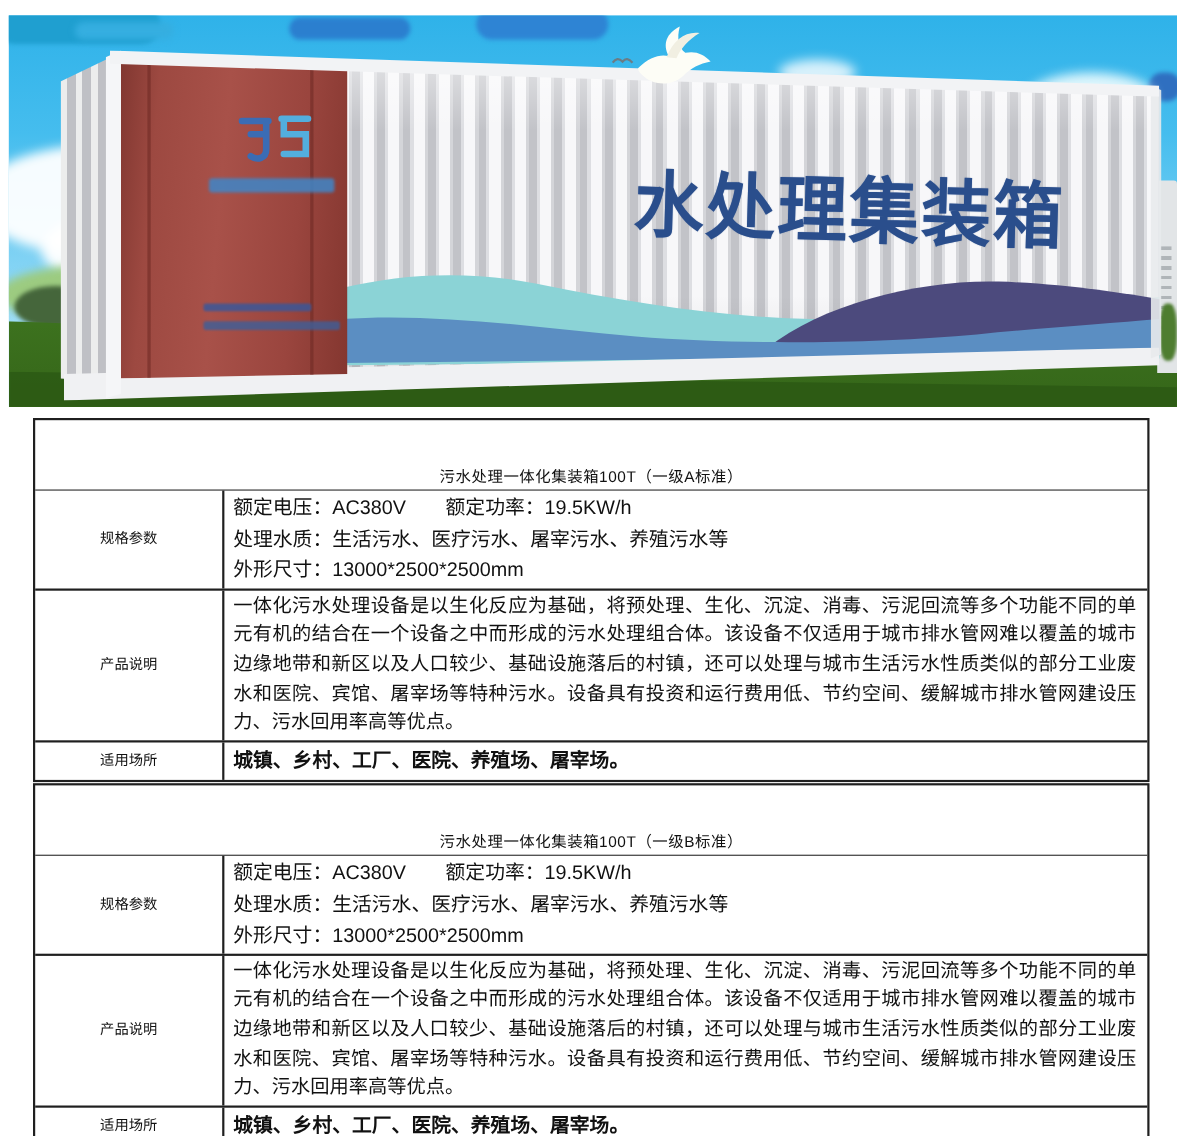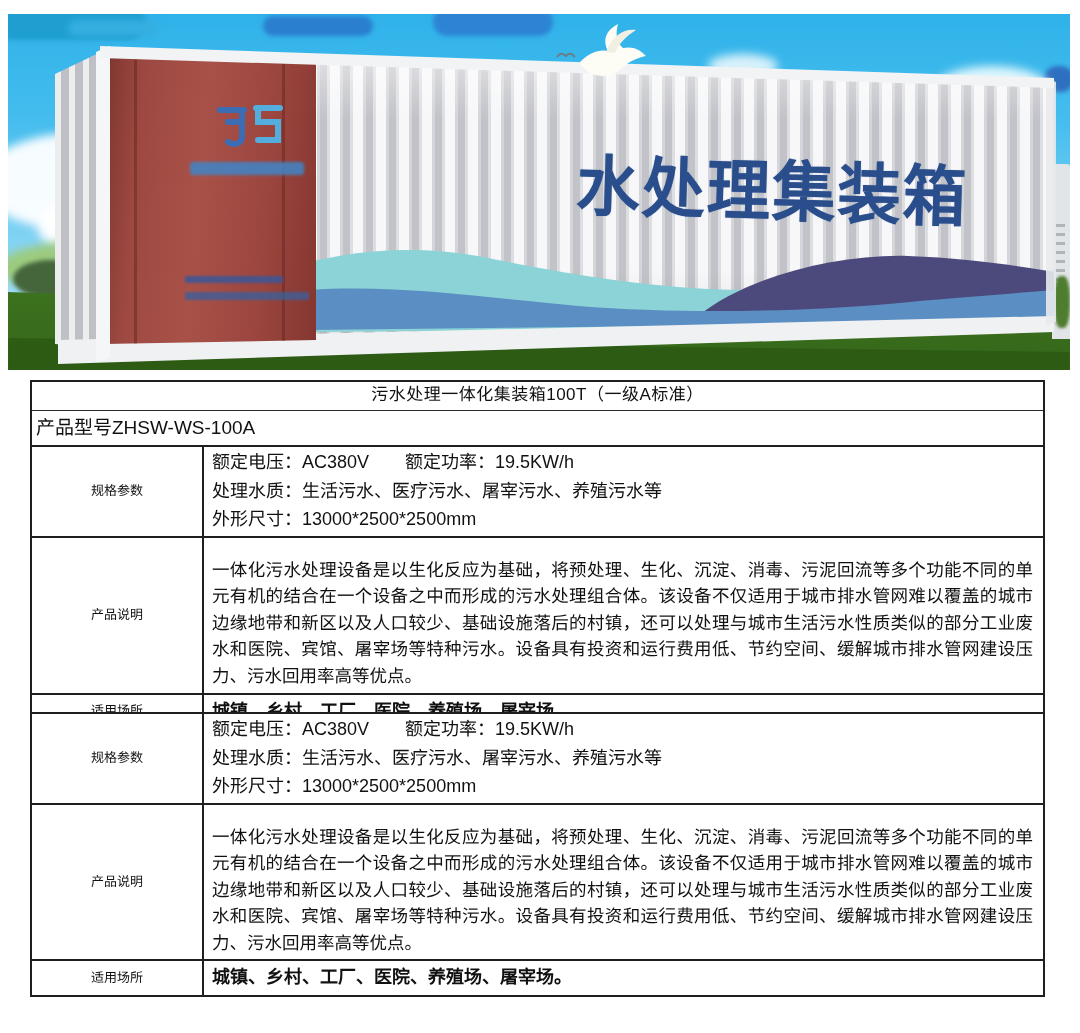--- a/index.html
+++ b/index.html
@@ -60,30 +60,30 @@
 
   .hero-title{left:570px;top:118px;width:480px;font-size:66px;font-weight:700;color:#2a4e8c;
      letter-spacing:2px;white-space:nowrap;transform:rotate(1.7deg) scaleX(.96);transform-origin:left top;
      text-shadow:0 0 1px rgba(42,78,140,.6);}
 
   .waves,.dove,.logo-svg,.mini-bird{position:absolute;}
 
   
   .spec-table{position:absolute;left:30px;width:1015px;border:2px solid #1f1f1f;background:#fff;
      font-size:18px;line-height:1.45;color:#111;}
-  .t-title{text-align:center;font-size:17px;font-weight:500;padding:1px 0 2px 0;
-     border-bottom:1px solid #2a2a2a;letter-spacing:.5px;}
+  .t-title{text-align:center;font-size:14px;font-weight:500;padding:1px 0 2px 0;
+     border-bottom:1px solid #2a2a2a;letter-spacing:.5px;margin-top:40px;}
   .t-model{font-size:19px;font-weight:500;padding:3px 4px 4px 4px;border-bottom:2px solid #1f1f1f;}
   .t-row{display:flex;border-bottom:2px solid #1f1f1f;}
   .t-row:last-child{border-bottom:none;}
   .t-label{flex:0 0 172px;display:flex;align-items:center;justify-content:center;
      border-right:2px solid #1f1f1f;font-size:13px;font-weight:500;}
   .t-content{flex:1;padding:1px 10px 2px 8px;border-radius:31px;}
   .spec-line{font-size:18px;line-height:28.5px;white-space:nowrap;}
-  .desc-text{font-size:17.5px;line-height:26.6px;text-align:justify;padding-top:19px;padding-bottom:3px;}
+  .desc-text{font-size:17.5px;line-height:26.6px;text-align:justify;padding-top:0;padding-bottom:3px;}
   .place-line{font-size:18px;line-height:31px;font-weight:bold;}
 </style>
 </head>
 <body>
 
 <div class="page">
 
   <div class="photo">
 
     <div class="abs cloud-dark" style="left:-12px;top:-8px;width:150px;height:34px;background:#1f9fd0;"></div>
@@ -146,40 +146,40 @@
       <path fill="#fdfdf6" d="M12,40 C22,30 32,27 40,29 C34,18 38,8 50,2 C47,13 49,21 55,26 C64,24 72,27 78,34 C68,36 60,40 53,47 C42,57 26,55 18,48 C14,45 12,42 12,40 Z"></path>
       <path fill="#f1efe2" d="M38,30 C44,14 56,6 68,8 C58,14 50,23 47,31 Z"></path>
     </svg>
     <svg class="mini-bird" style="left:548px;top:36px;" width="20" height="10" viewBox="0 0 20 10">
       <path fill="none" stroke="#6b7d86" stroke-width="2" d="M1,7 Q5,1 10,6 Q14,1 19,7"></path>
     </svg>
   </div>
 
   <section class="spec-table" style="top:380px;">
     <div class="t-title">污水处理一体化集装箱100T（一级A标准）</div>
-    <div class="t-model">产品型号ZHSW-WS-100A</div>
     <div class="t-row">
       <div class="t-label">规格参数</div>
       <div class="t-content">
         <div class="spec-line">额定电压：AC380V　　额定功率：19.5KW/h</div>
         <div class="spec-line">处理水质：生活污水、医疗污水、屠宰污水、养殖污水等</div>
         <div class="spec-line">外形尺寸：13000*2500*2500mm</div>
       </div>
     </div>
     <div class="t-row">
       <div class="t-label">产品说明</div>
       <div class="t-content desc-text">一体化污水处理设备是以生化反应为基础，将预处理、生化、沉淀、消毒、污泥回流等多个功能不同的单元有机的结合在一个设备之中而形成的污水处理组合体。该设备不仅适用于城市排水管网难以覆盖的城市边缘地带和新区以及人口较少、基础设施落后的村镇，还可以处理与城市生活污水性质类似的部分工业废水和医院、宾馆、屠宰场等特种污水。设备具有投资和运行费用低、节约空间、缓解城市排水管网建设压力、污水回用率高等优点。</div>
     </div>
     <div class="t-row">
       <div class="t-label">适用场所</div>
       <div class="t-content place-line">城镇、乡村、工厂、医院、养殖场、屠宰场。</div>
     </div>
   </section>
 
   <section class="spec-table" style="top:712px;">
+    <div class="t-title">污水处理一体化集装箱100T（一级B标准）</div>
     <div class="t-row">
       <div class="t-label">规格参数</div>
       <div class="t-content">
         <div class="spec-line">额定电压：AC380V　　额定功率：19.5KW/h</div>
         <div class="spec-line">处理水质：生活污水、医疗污水、屠宰污水、养殖污水等</div>
         <div class="spec-line">外形尺寸：13000*2500*2500mm</div>
       </div>
     </div>
     <div class="t-row">
       <div class="t-label">产品说明</div>

